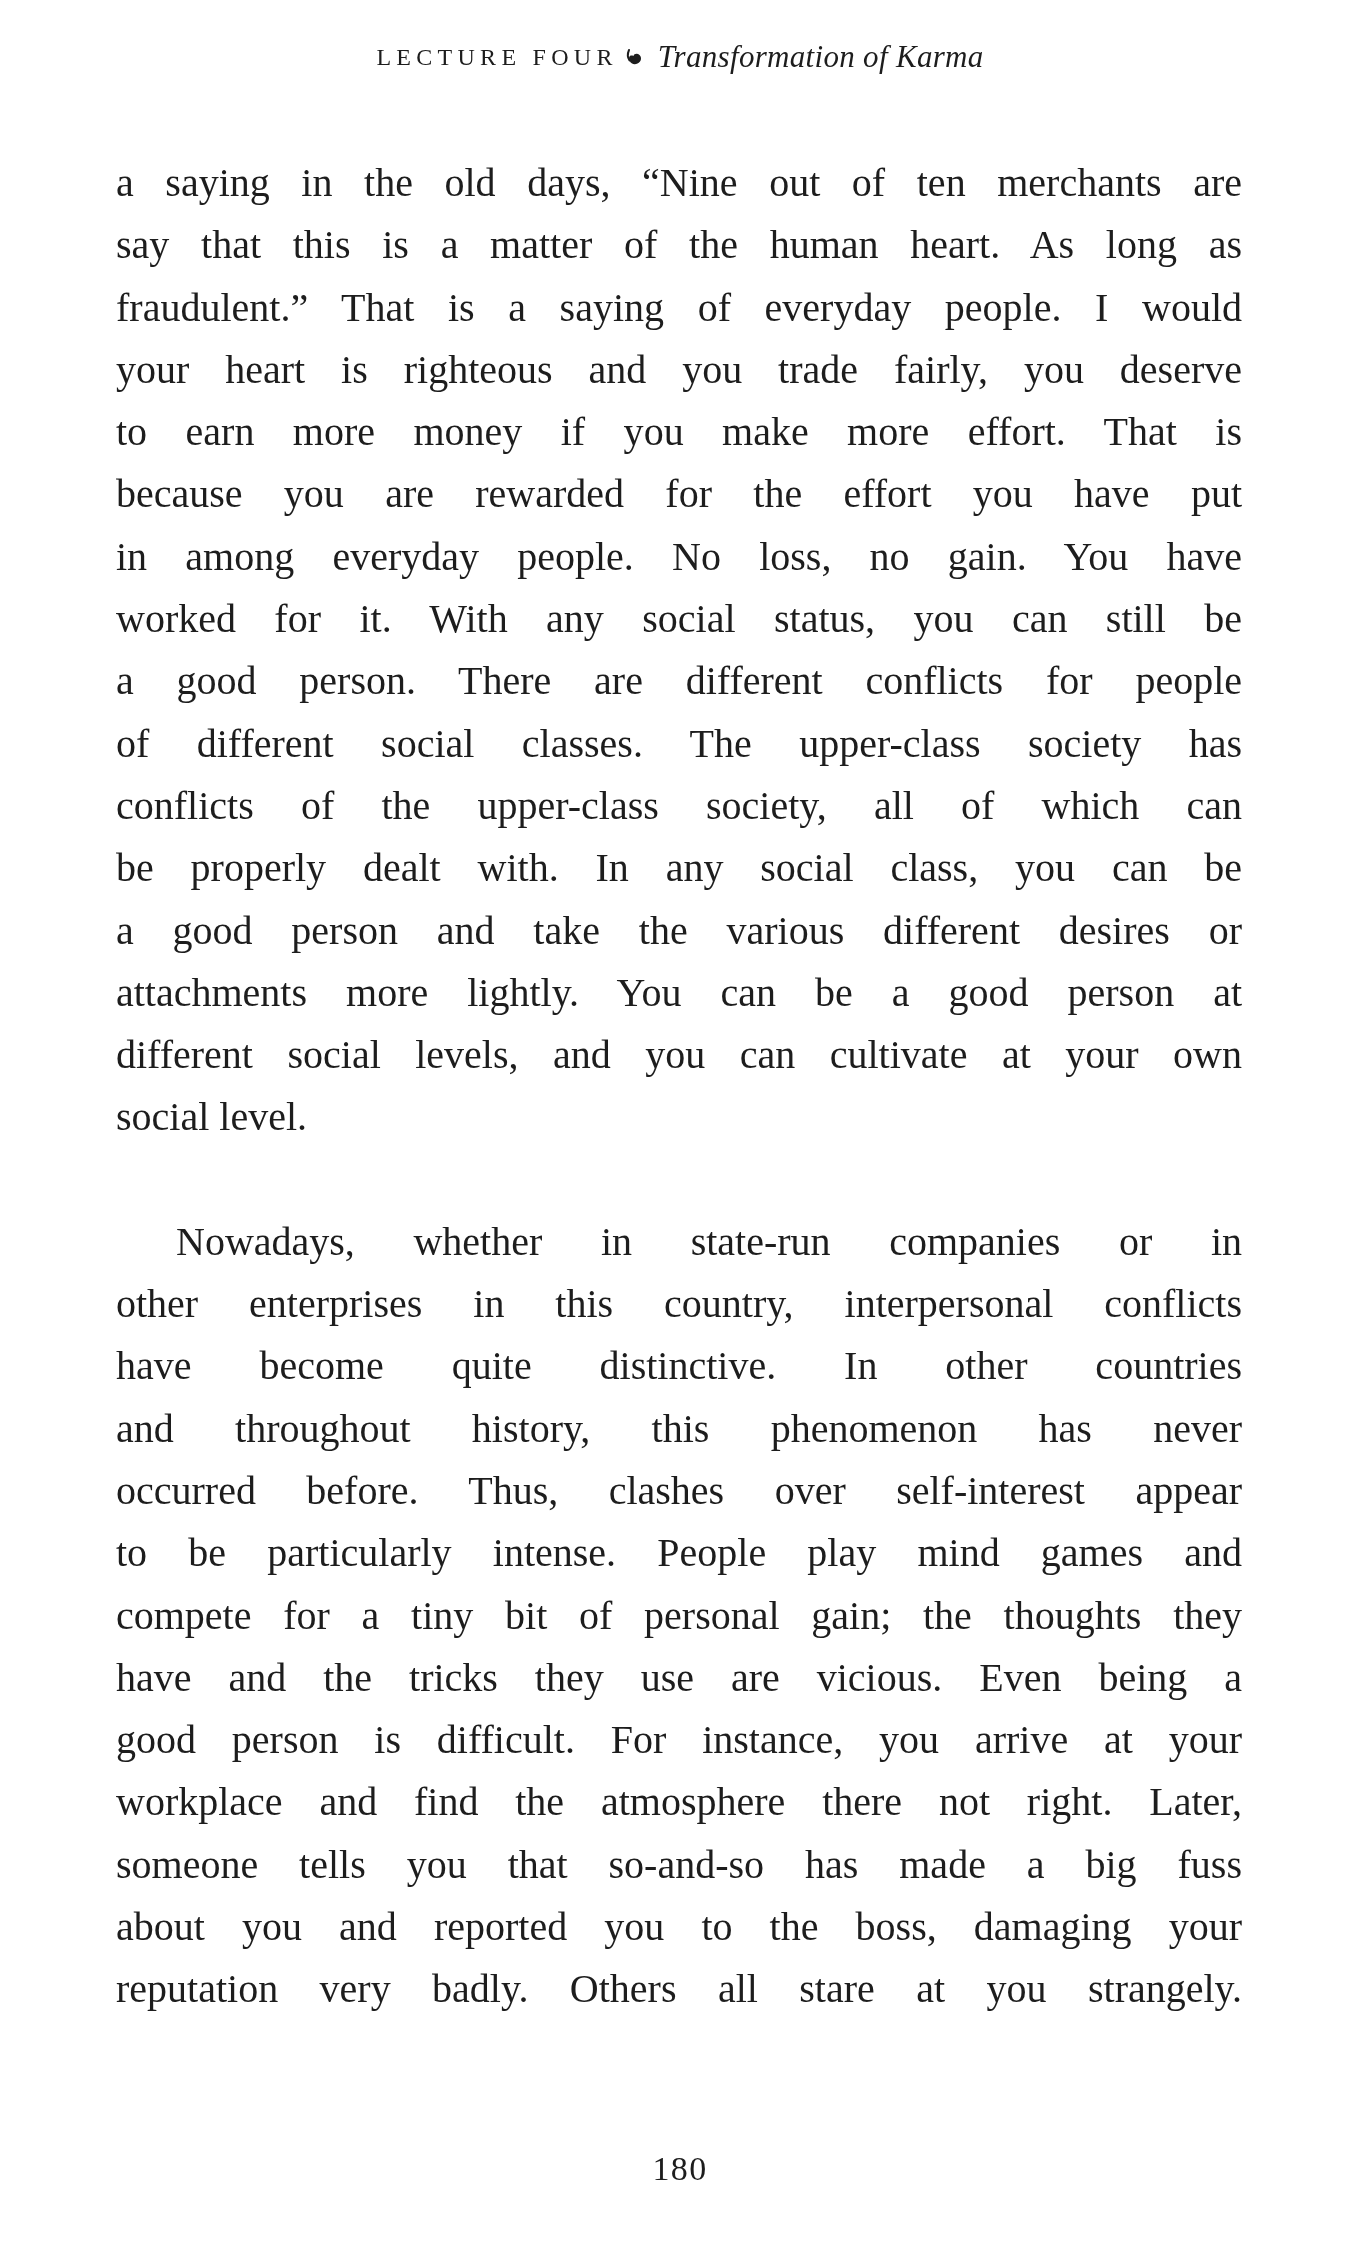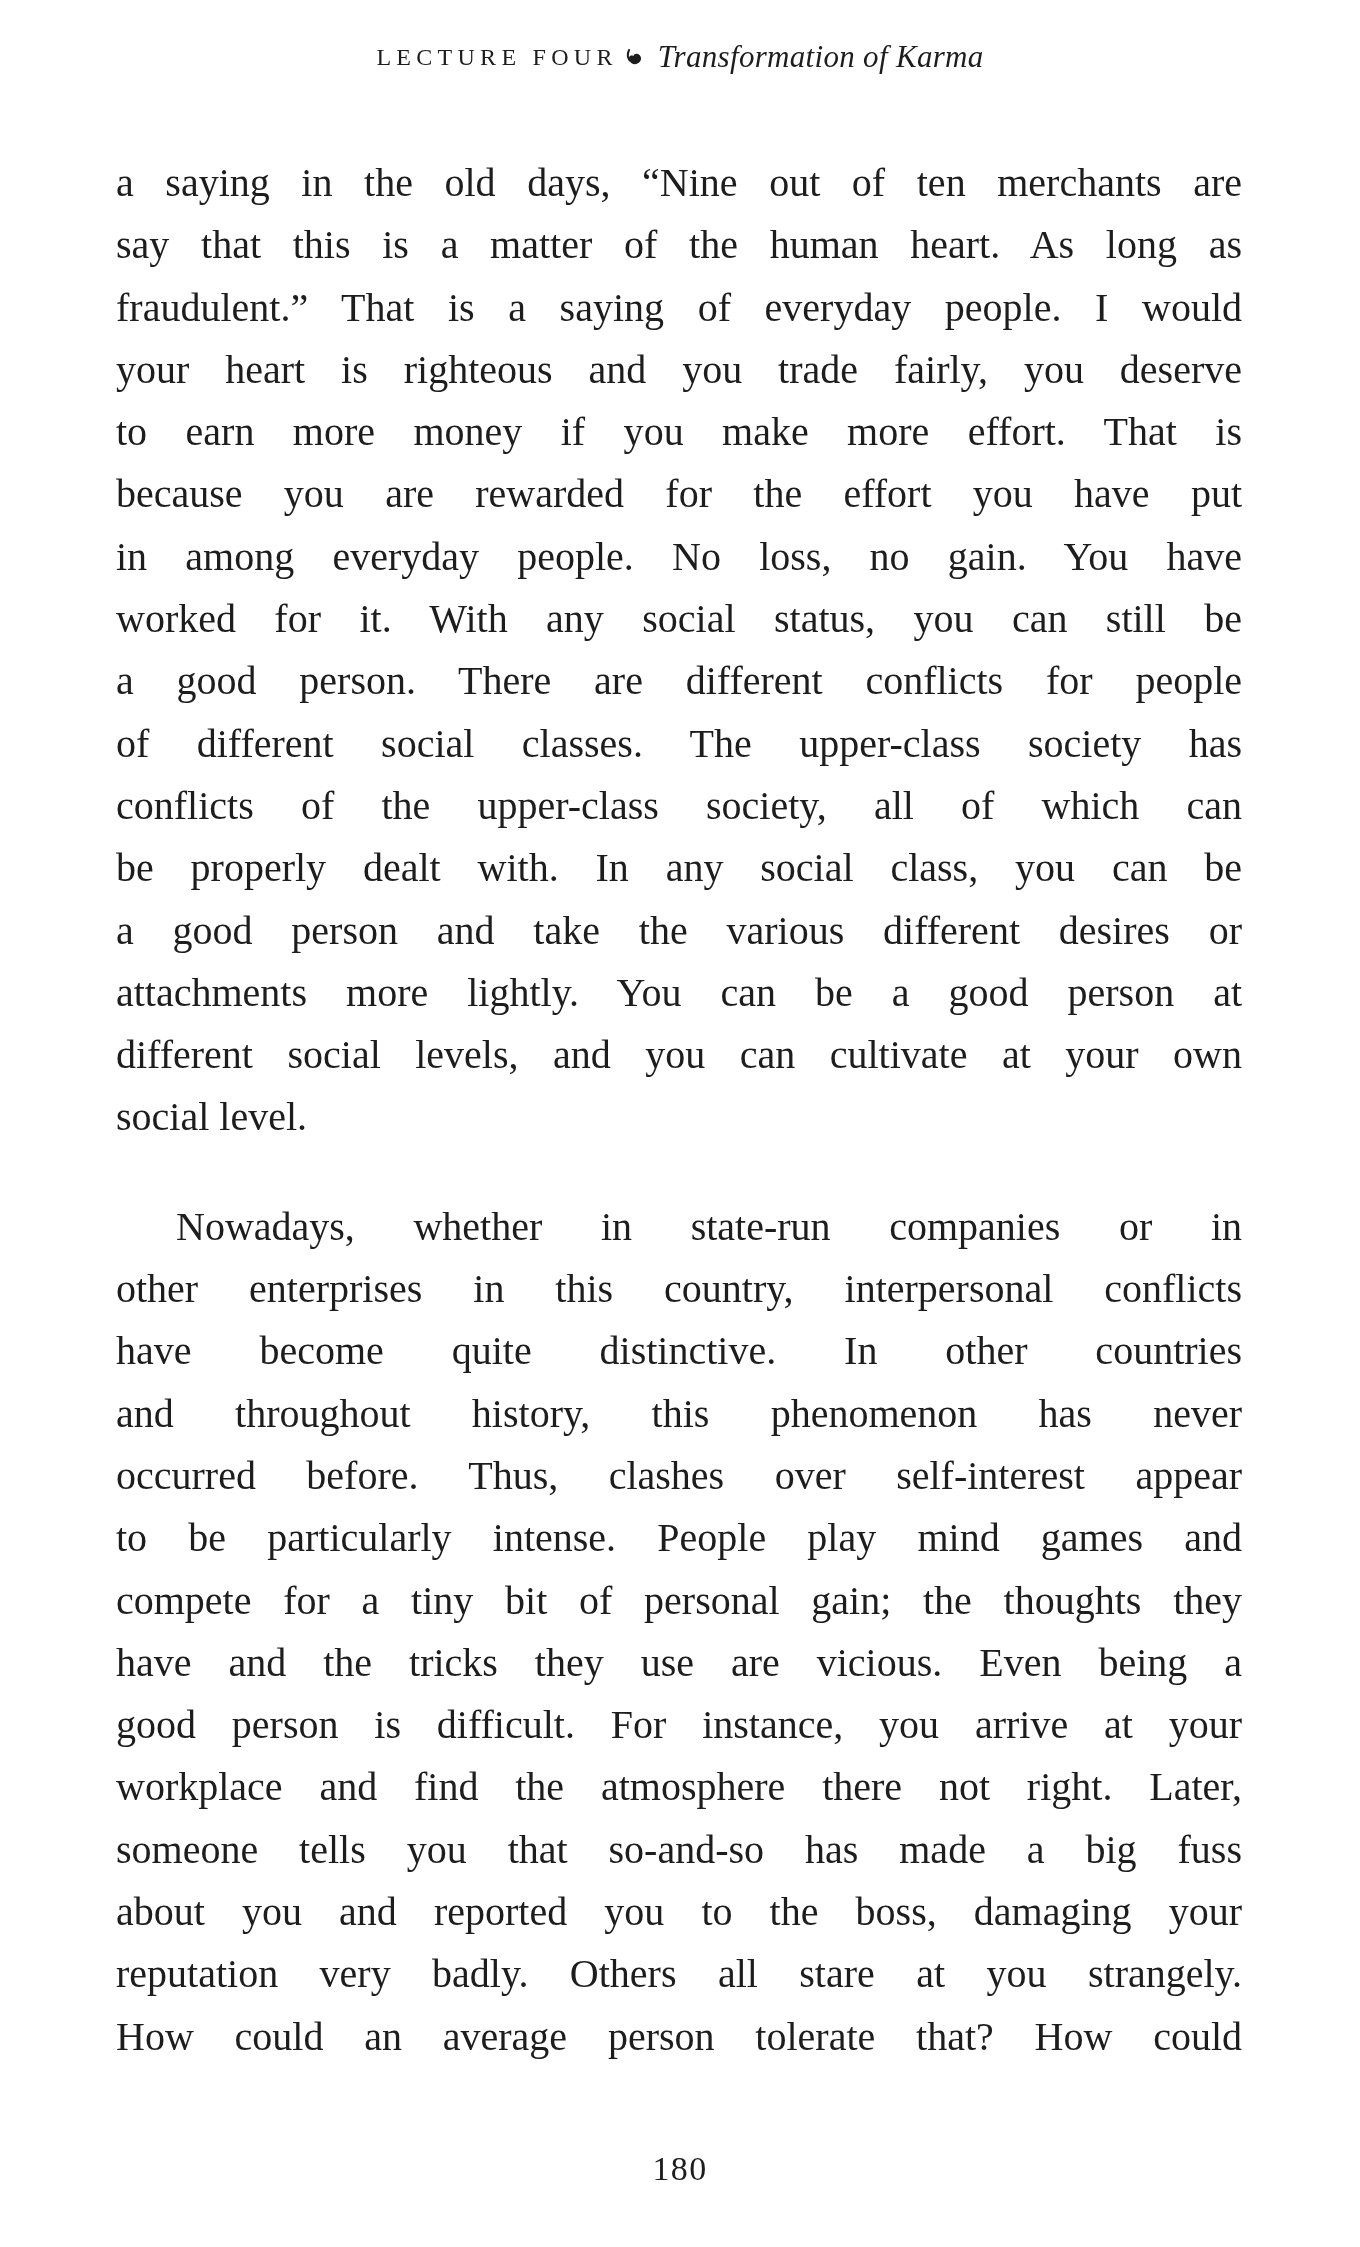--- a/index.html
+++ b/index.html
@@ -59,21 +59,21 @@
   }
   .line {
     text-align: justify;
     text-align-last: justify;
     height: 62.3px;
   }
   .para-1 .line:last-child {
     text-align-last: left;
   }
   .para-2 {
-    margin-top: 47px;
+    margin-top: 62px;
   }
   .para-2 .line:first-child {
     text-indent: 60px;
   }
   
   .page-footer {
     position: absolute;
     top: 2150px;
     left: 0;
     width: 100%;
@@ -123,21 +123,20 @@
         <div class="line">and throughout history, this phenomenon has never</div>
         <div class="line">occurred before. Thus, clashes over self-interest appear</div>
         <div class="line">to be particularly intense. People play mind games and</div>
         <div class="line">compete for a tiny bit of personal gain; the thoughts they</div>
         <div class="line">have and the tricks they use are vicious. Even being a</div>
         <div class="line">good person is difficult. For instance, you arrive at your</div>
         <div class="line">workplace and find the atmosphere there not right. Later,</div>
         <div class="line">someone tells you that so-and-so has made a big fuss</div>
         <div class="line">about you and reported you to the boss, damaging your</div>
         <div class="line">reputation very badly. Others all stare at you strangely.</div>
-        <div class="line">How could an average person tolerate that? How could</div>
       </div>
   </main>
 
   <footer class="page-footer">
     <span class="page-number">180</span>
   </footer>
 
 </div>
 
 </body></html>

